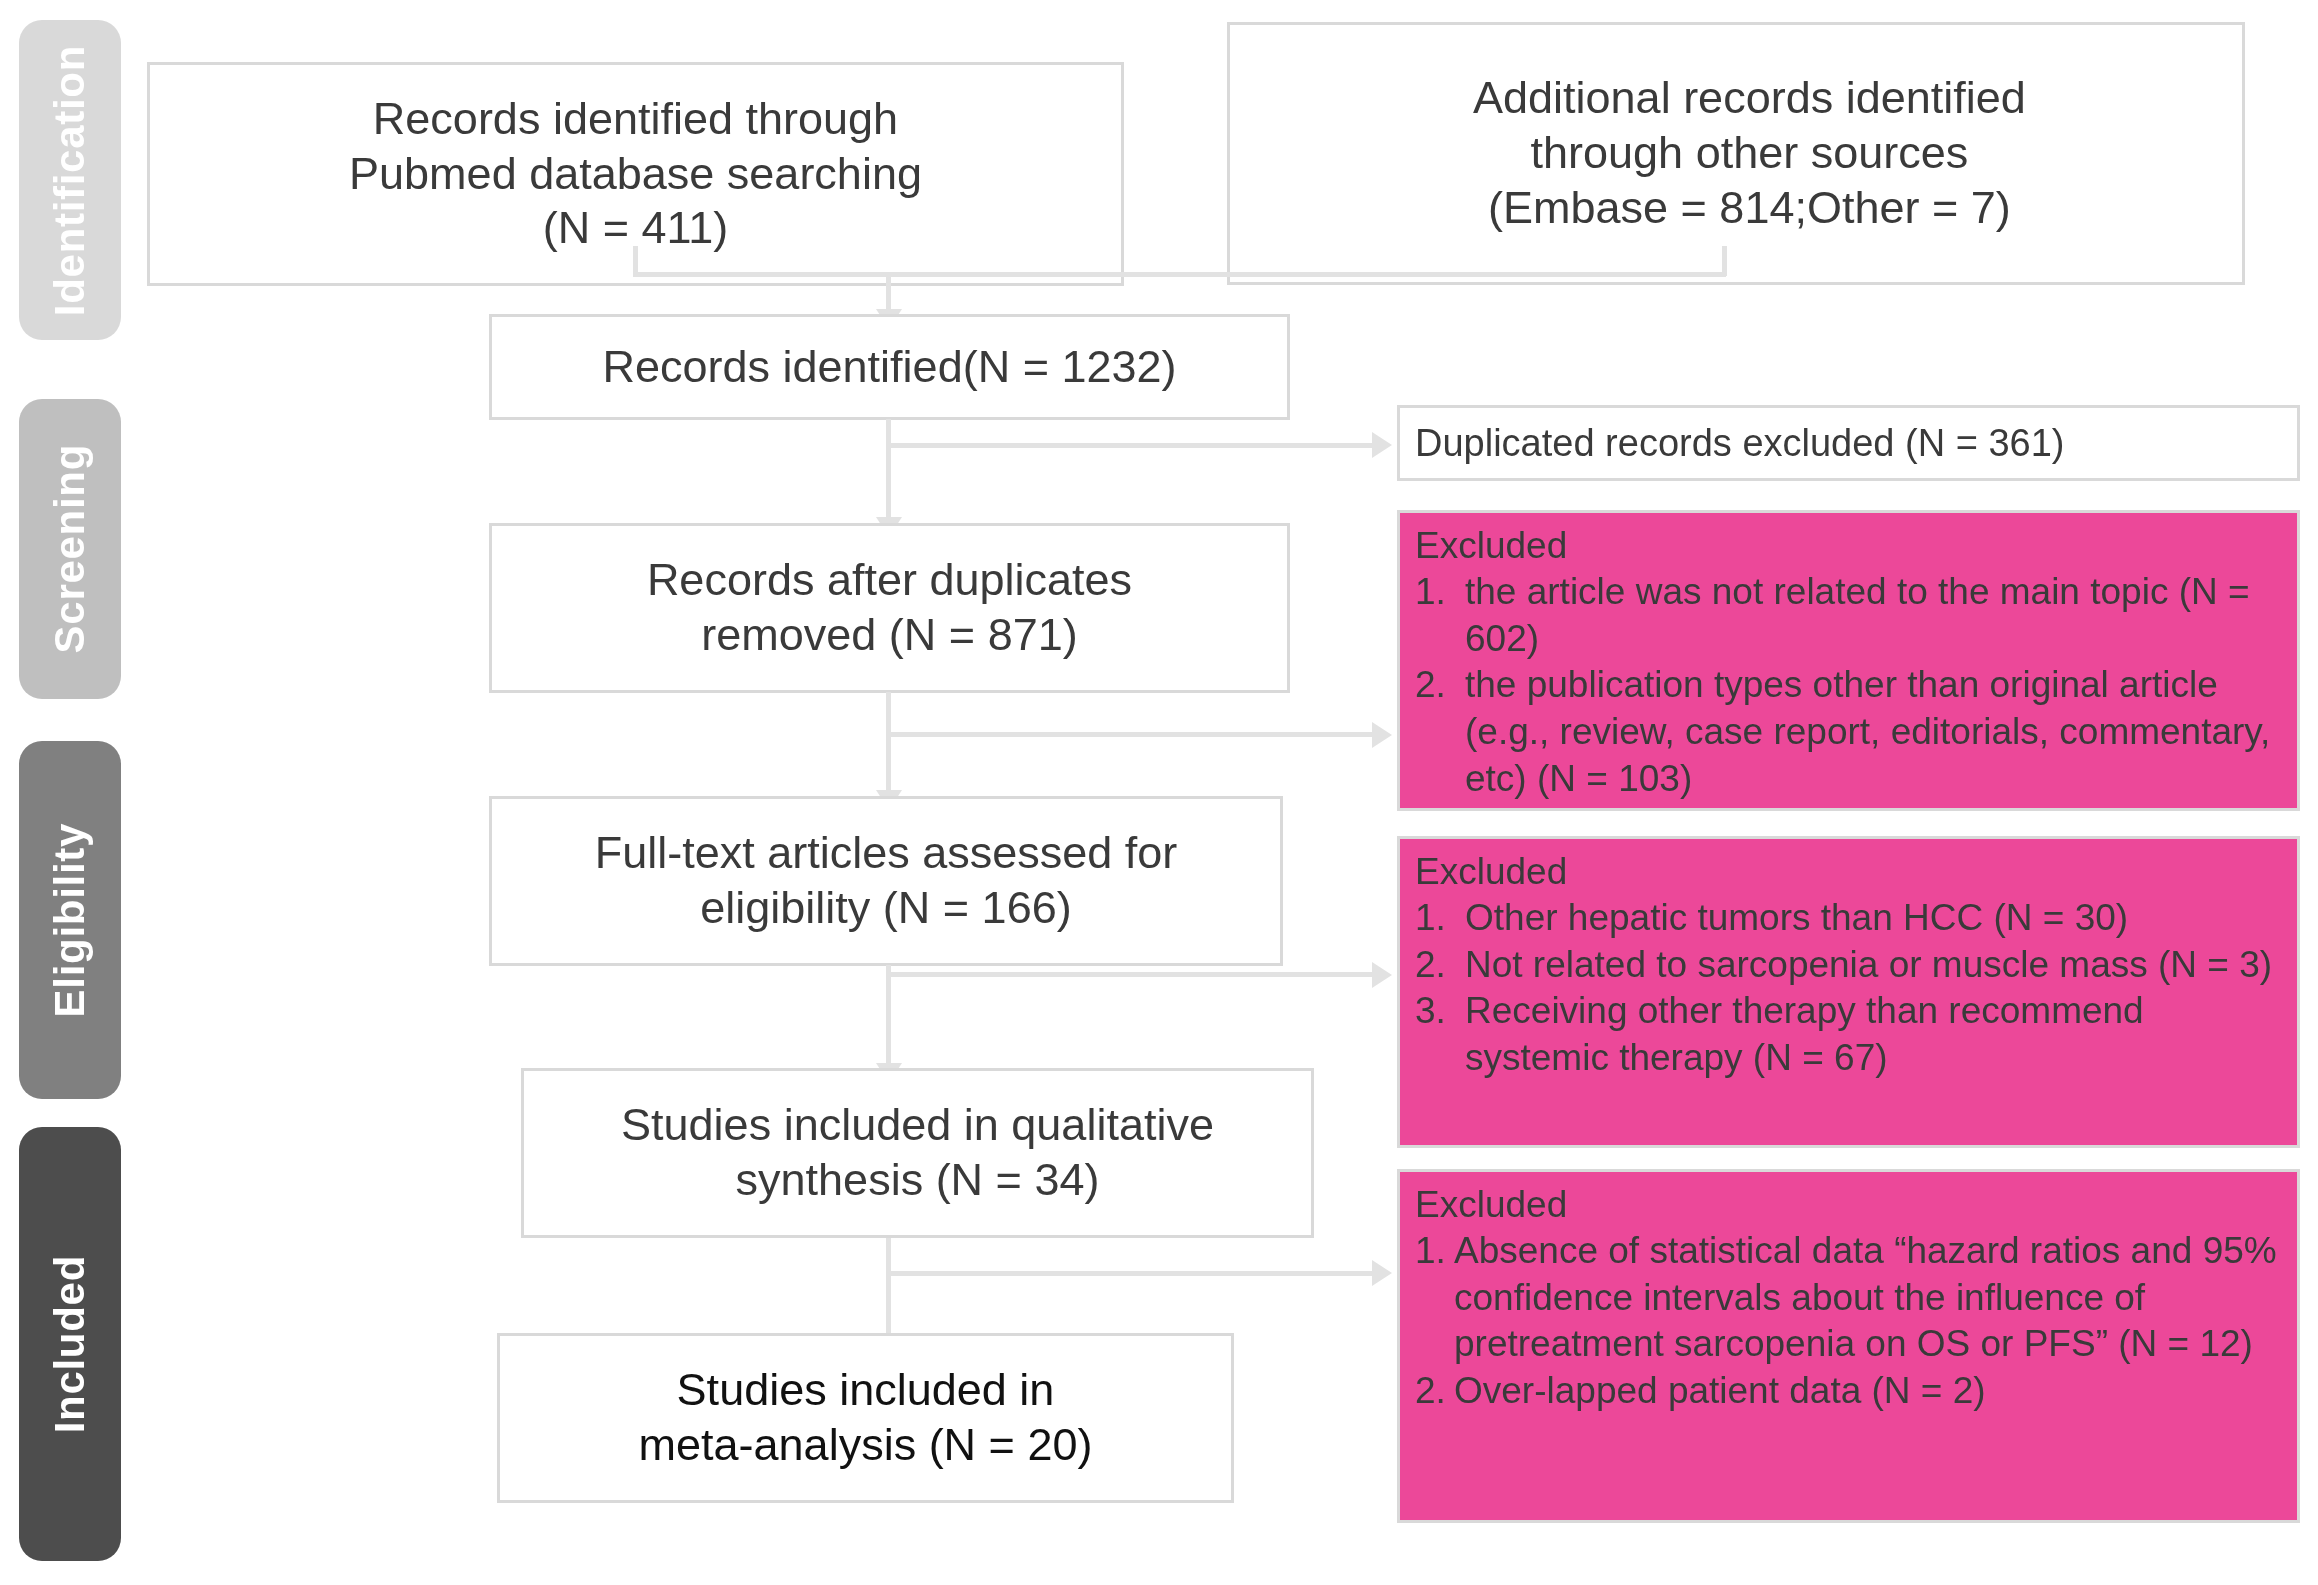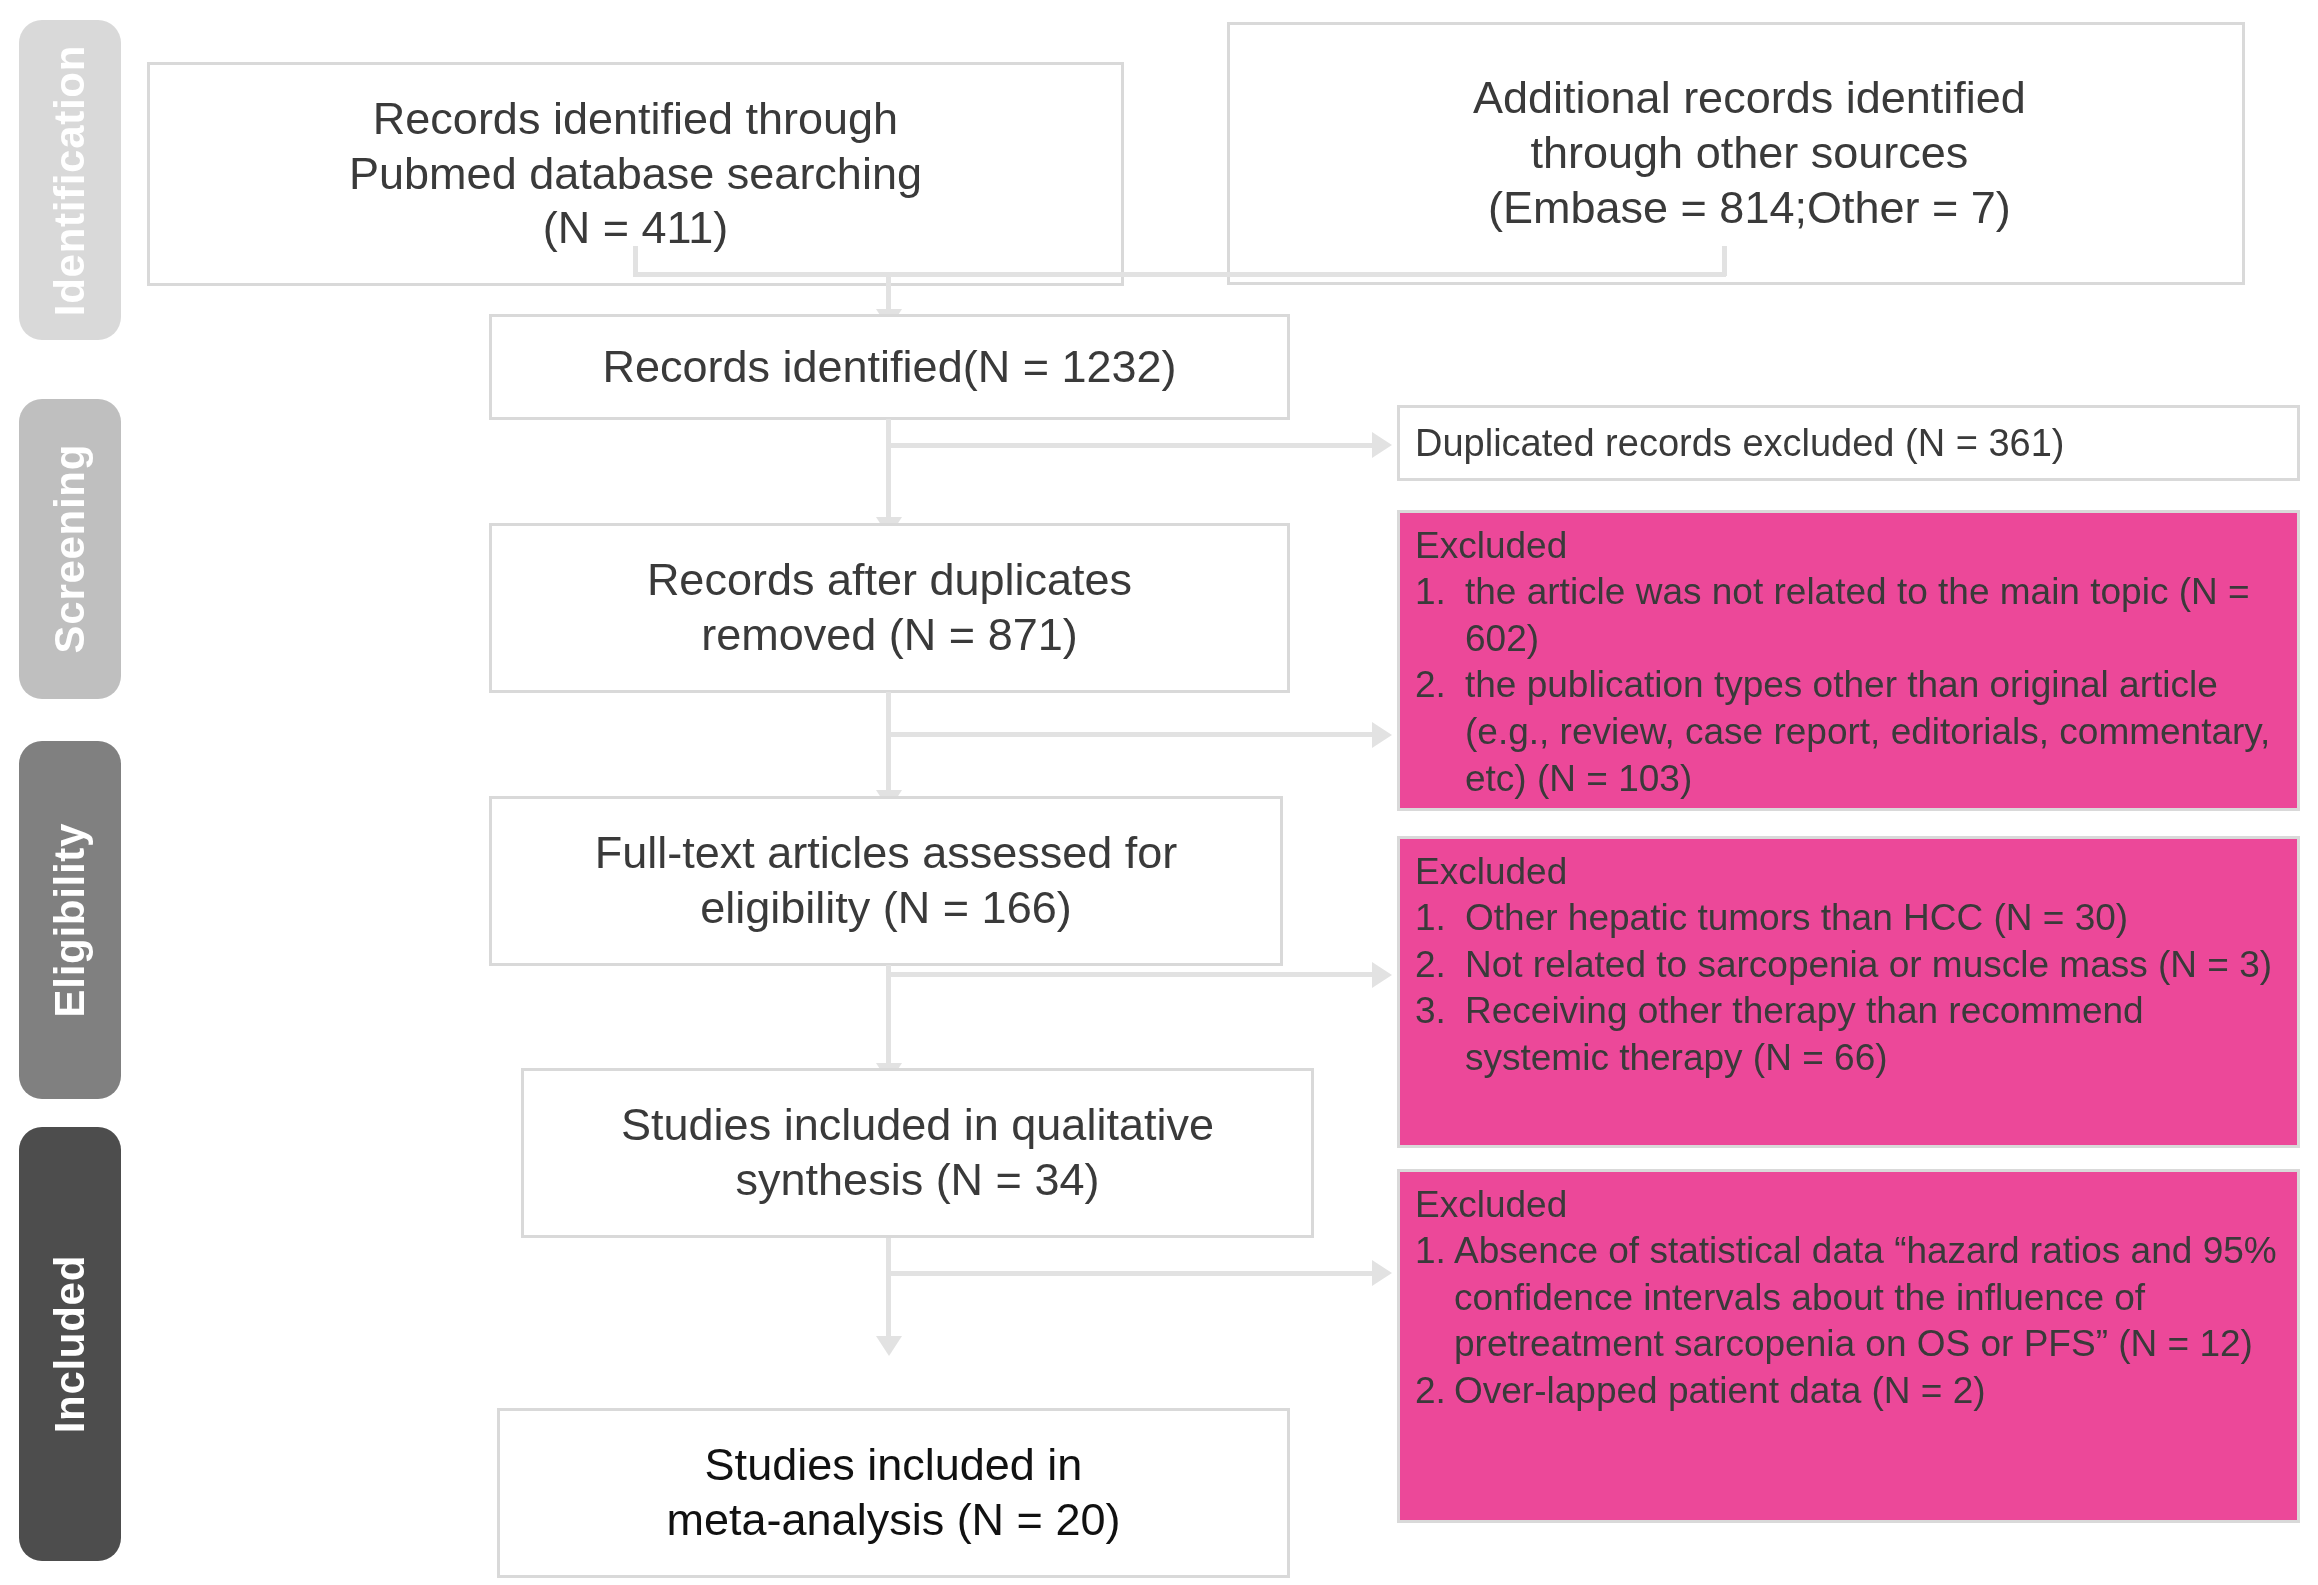--- a/index.html
+++ b/index.html
@@ -207,21 +207,21 @@
       <li>
         <span class="num">1.</span>
         <span class="txt">Other hepatic tumors than HCC (N = 30)</span>
       </li>
       <li>
         <span class="num">2.</span>
         <span class="txt">Not related to sarcopenia or muscle mass (N = 3)</span>
       </li>
       <li>
         <span class="num">3.</span>
-        <span class="txt">Receiving other therapy than recommend systemic therapy (N = 66)</span>
+        <span class="txt">Receiving other therapy than recommend systemic therapy (N = 67)</span>
       </li>
     </ul>
   </div>
 
   <div class="conn conn-v" style="left:886px; top:965px; height:103px;"></div>
   <div class="conn conn-h" style="left:886px; top:972px; width:487px;"></div>
   <div class="arrow-right" style="left:1372px; top:962px;"></div>
   <div class="arrow-down" style="left:876px; top:1063px;"></div>
 
   <div class="flow-box" style="left:521px; top:1068px; width:793px; height:170px;">
@@ -241,19 +241,19 @@
         <span class="txt">Over-lapped patient data (N = 2)</span>
       </li>
     </ul>
   </div>
 
   <div class="conn conn-v" style="left:886px; top:1238px; height:103px;"></div>
   <div class="conn conn-h" style="left:886px; top:1271px; width:487px;"></div>
   <div class="arrow-right" style="left:1372px; top:1260px;"></div>
   <div class="arrow-down" style="left:876px; top:1336px;"></div>
 
-  <div class="flow-box emphasis" style="left:497px; top:1408px; width:793px; height:170px;">
+  <div class="flow-box emphasis" style="left:497px; top:1333px; width:737px; height:170px;">
     <span class="box-text">Studies included in
 meta-analysis (N = 20)</span>
   </div>
 
 </div>
 
 
 </body></html>

